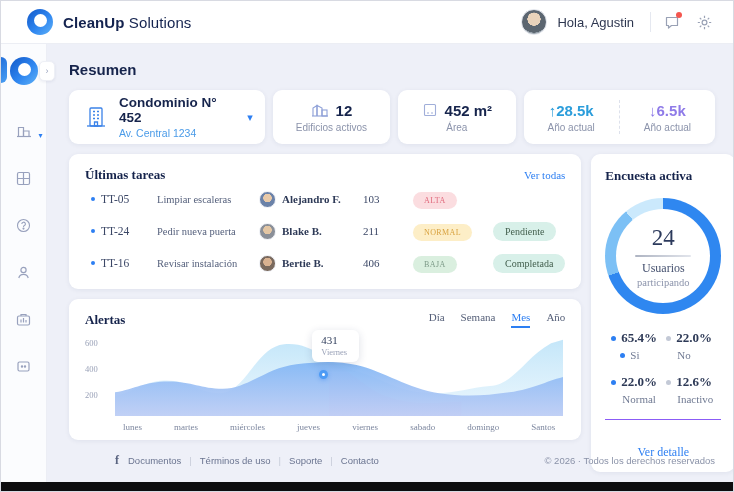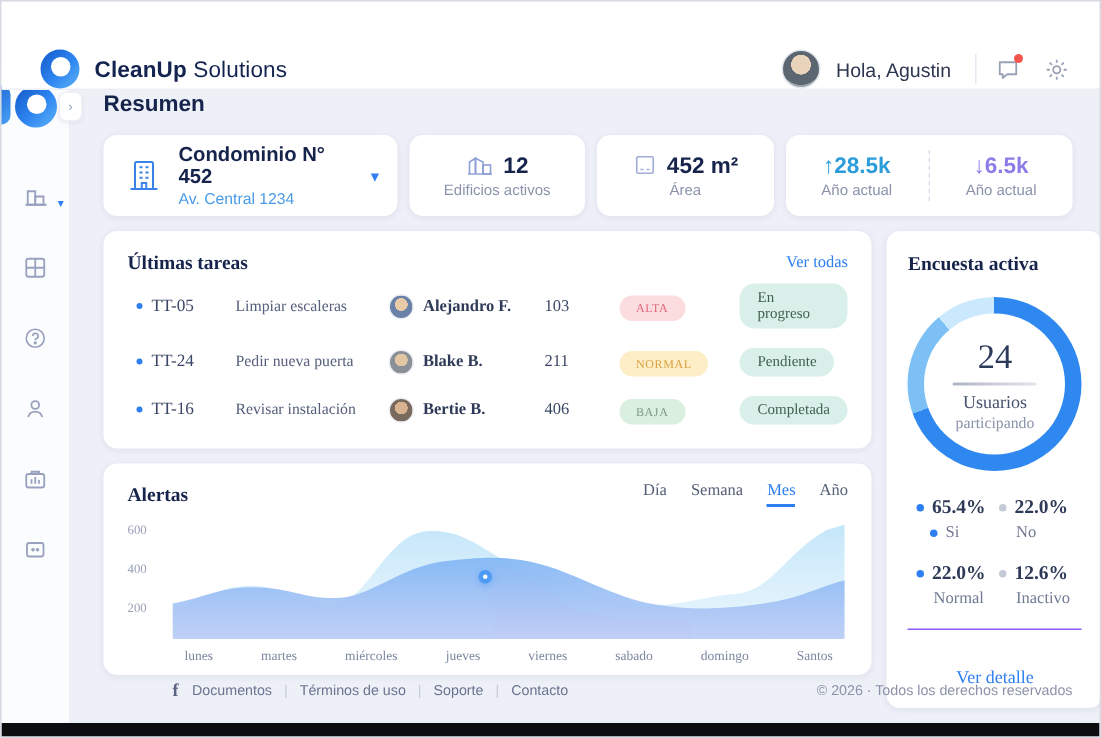--- a/index.html
+++ b/index.html
@@ -1,21 +1,21 @@
 <!DOCTYPE html>
 <html><head>
 <meta charset="utf-8">
 <style>
   * { margin:0; padding:0; box-sizing:border-box; }
   html,body { width:734px; height:492px; }
   body { font-family:"Liberation Sans", sans-serif; background:#eef0f8; overflow:hidden; }
   .screen { position:relative; width:734px; height:492px; background:#eef0f8; border:1px solid #d8dae2; overflow:hidden; }
 
   
-  .topbar { position:absolute; top:0; left:0; right:0; height:58px; background:#fff; display:flex; align-items:flex-end; justify-content:space-between; padding:0 18px 0 26px; z-index:5; box-shadow:0 1px 0 #eceef4; }
+  .topbar { position:absolute; top:0; left:0; right:0; height:42px; background:#fff; display:flex; align-items:center; justify-content:space-between; padding:0 18px 0 26px; z-index:5; box-shadow:0 1px 0 #eceef4; }
   .brand { display:flex; align-items:center; gap:10px; }
   .logo-mark { width:26px; height:26px; border-radius:50%; background:linear-gradient(135deg,#1258c8 0%,#2f86f0 55%,#5fb2f7 100%); position:relative; }
   .logo-mark::after { content:""; position:absolute; left:7px; top:5px; width:13px; height:13px; border-radius:50%; background:#fff; }
   .brand-text { font-size:15px; color:#14234f; letter-spacing:.1px; }
   .brand-text b { font-weight:700; }
   .topbar-right { display:flex; align-items:center; gap:10px; }
   .avatar { width:26px; height:26px; border-radius:50%; background:radial-gradient(circle at 50% 38%, #e9d3bb 0 34%, #5c6670 35% 70%, #9aa4ad 71%); border:1px solid #e2e5ec; }
   .greeting { font-size:13px; color:#2e3750; margin-right:6px; }
   .tb-divider { width:1px; height:20px; background:#e5e8f0; }
   .icon-btn { position:relative; width:22px; height:22px; display:flex; align-items:center; justify-content:center; color:#99a1b5; }
@@ -297,21 +297,20 @@
                 <span class="dot-blue"></span>
                 <span>TT-05</span>
               </span>
             <span class="tdesc">Limpiar escaleras</span>
             <span class="towner">
                 <span class="mini-avatar av1"></span>
                 <span>Alejandro F.</span>
               </span>
             <span class="tbuild">103</span>
             <span><span class="badge prio-alta">ALTA</span></span>
-            <span><span class="status-badge">En progreso</span></span>
           </div>
 
           <div class="tgrid trow">
             <span class="tid">
                 <span class="dot-blue"></span>
                 <span>TT-24</span>
               </span>
             <span class="tdesc">Pedir nueva puerta</span>
             <span class="towner">
                 <span class="mini-avatar av2"></span>
@@ -367,20 +366,24 @@
                   </linearGradient>
                   <linearGradient id="gPink" x1="0" y1="0" x2="0" y2="1">
                     <stop offset="0" stop-color="#e3c3e8" stop-opacity="0.75"></stop>
                     <stop offset="1" stop-color="#ecd8ef" stop-opacity="0.45"></stop>
                   </linearGradient>
                 </defs>
                 <path d="M0,66 C18,62 28,50 48,49 C72,48 80,62 102,63 C128,64 138,12 166,9 C194,6 208,30 232,37 C258,44 272,58 300,62 C330,66 344,57 368,55 C392,53 402,24 428,8 L440,4 L440,88 L0,88 Z" fill="url(#gLight)"></path>
                 <path d="M210,30 C232,36 244,58 268,67 C292,76 312,74 340,72 L340,88 L210,88 Z" fill="url(#gPink)"></path>
                 <path d="M0,62 C20,58 30,50 52,50 C76,50 84,58 106,58 C130,58 148,35 178,31 C202,28 218,27 237,32 C264,39 288,58 318,63 C342,67 362,66 387,62 C412,58 422,50 440,45 L440,88 L0,88 Z" fill="url(#gMain)"></path>
               </svg>
+              <div class="tooltip">
+                <div class="tt-value">431</div>
+                <div class="tt-label">Viernes</div>
+              </div>
               <div class="marker"></div>
             </div>
             <div class="xlabels">
               <span class="xlab">lunes</span>
               <span class="xlab">martes</span>
               <span class="xlab">miércoles</span>
               <span class="xlab">jueves</span>
               <span class="xlab">viernes</span>
               <span class="xlab">sabado</span>
               <span class="xlab">domingo</span>

